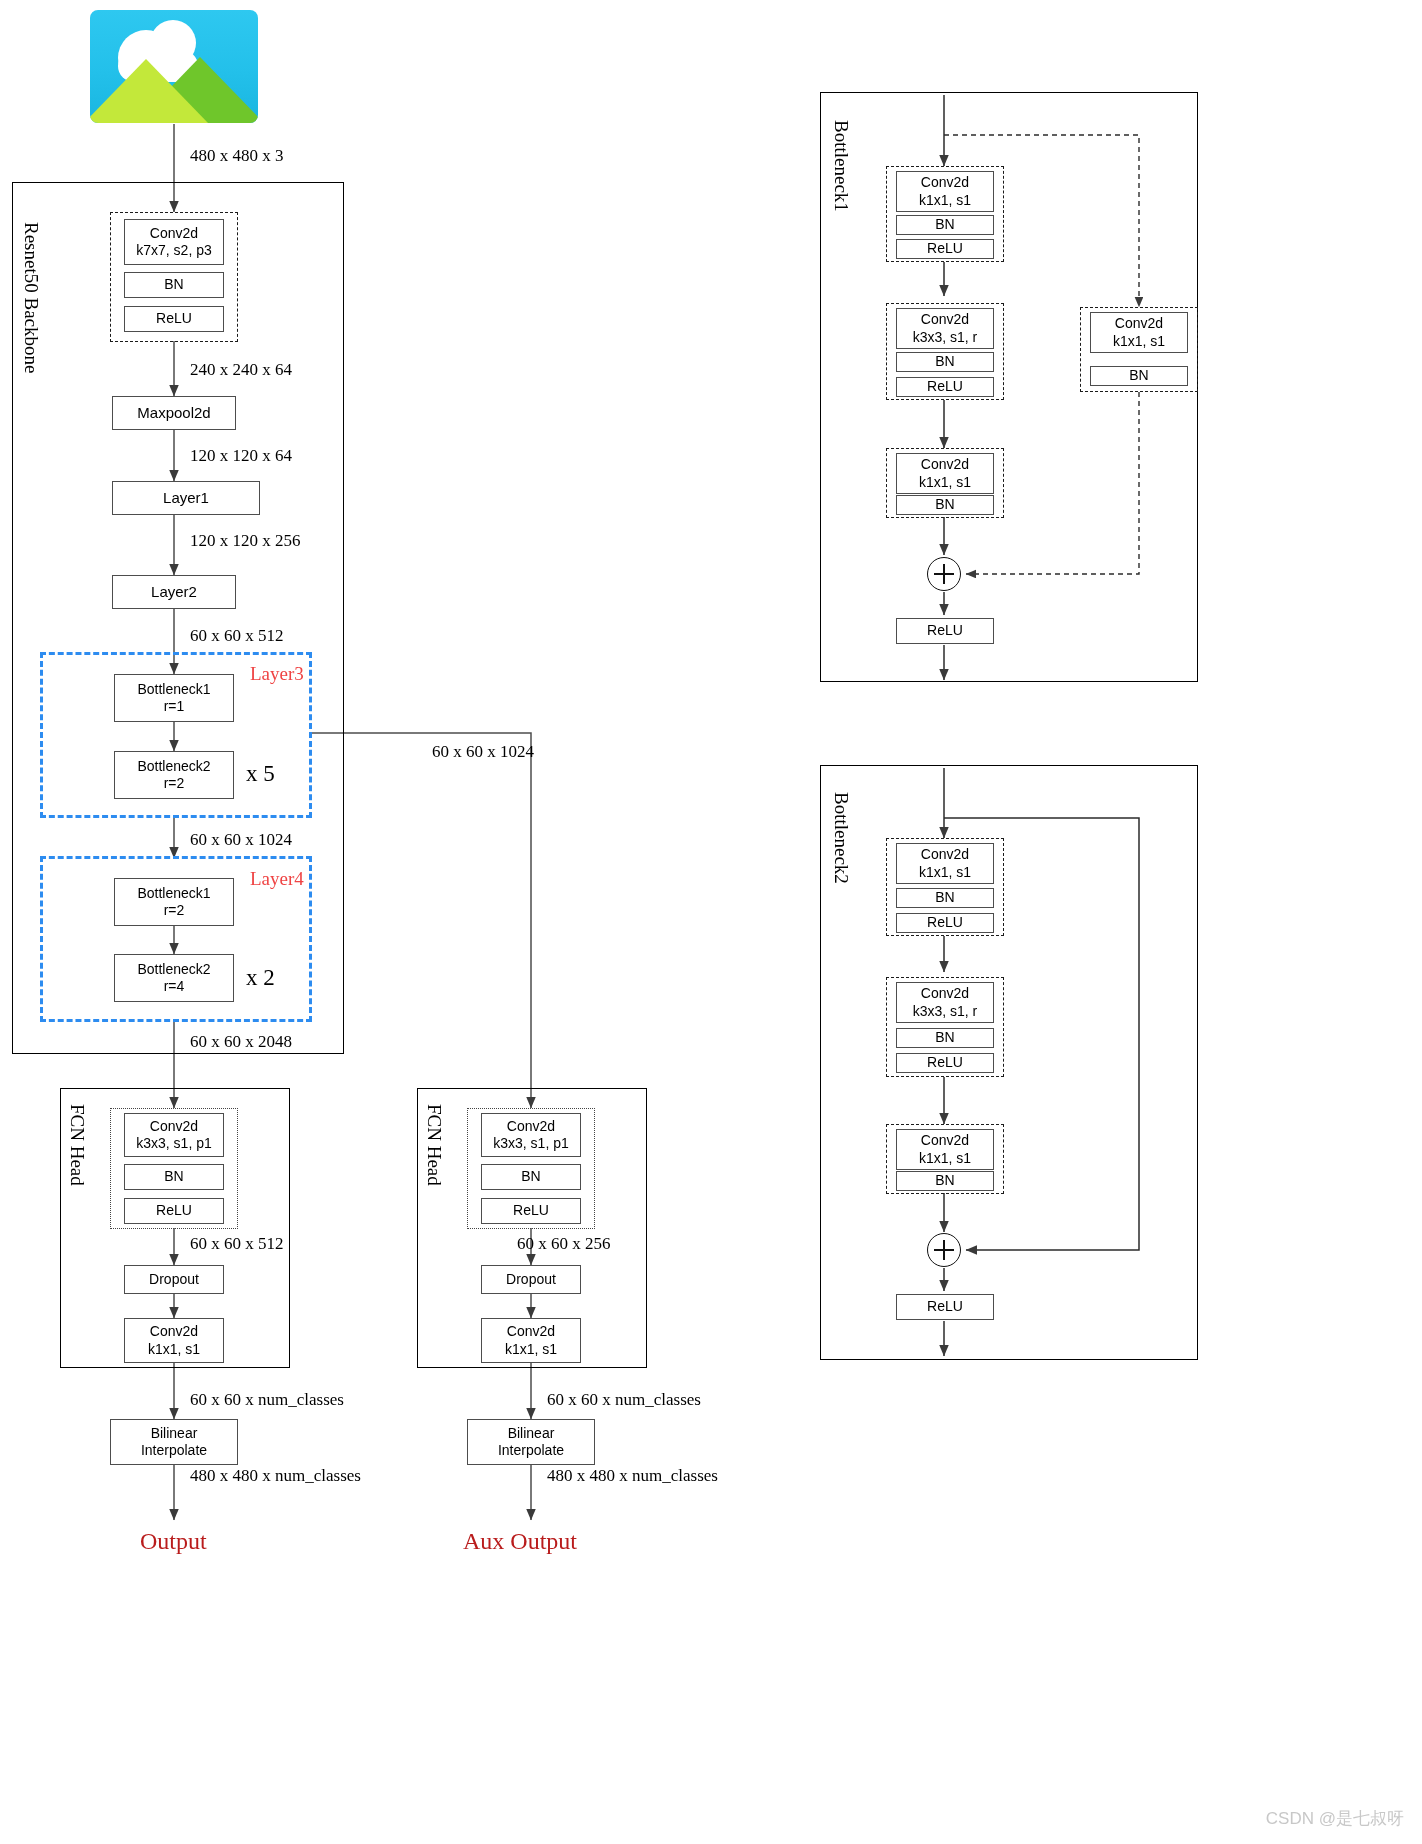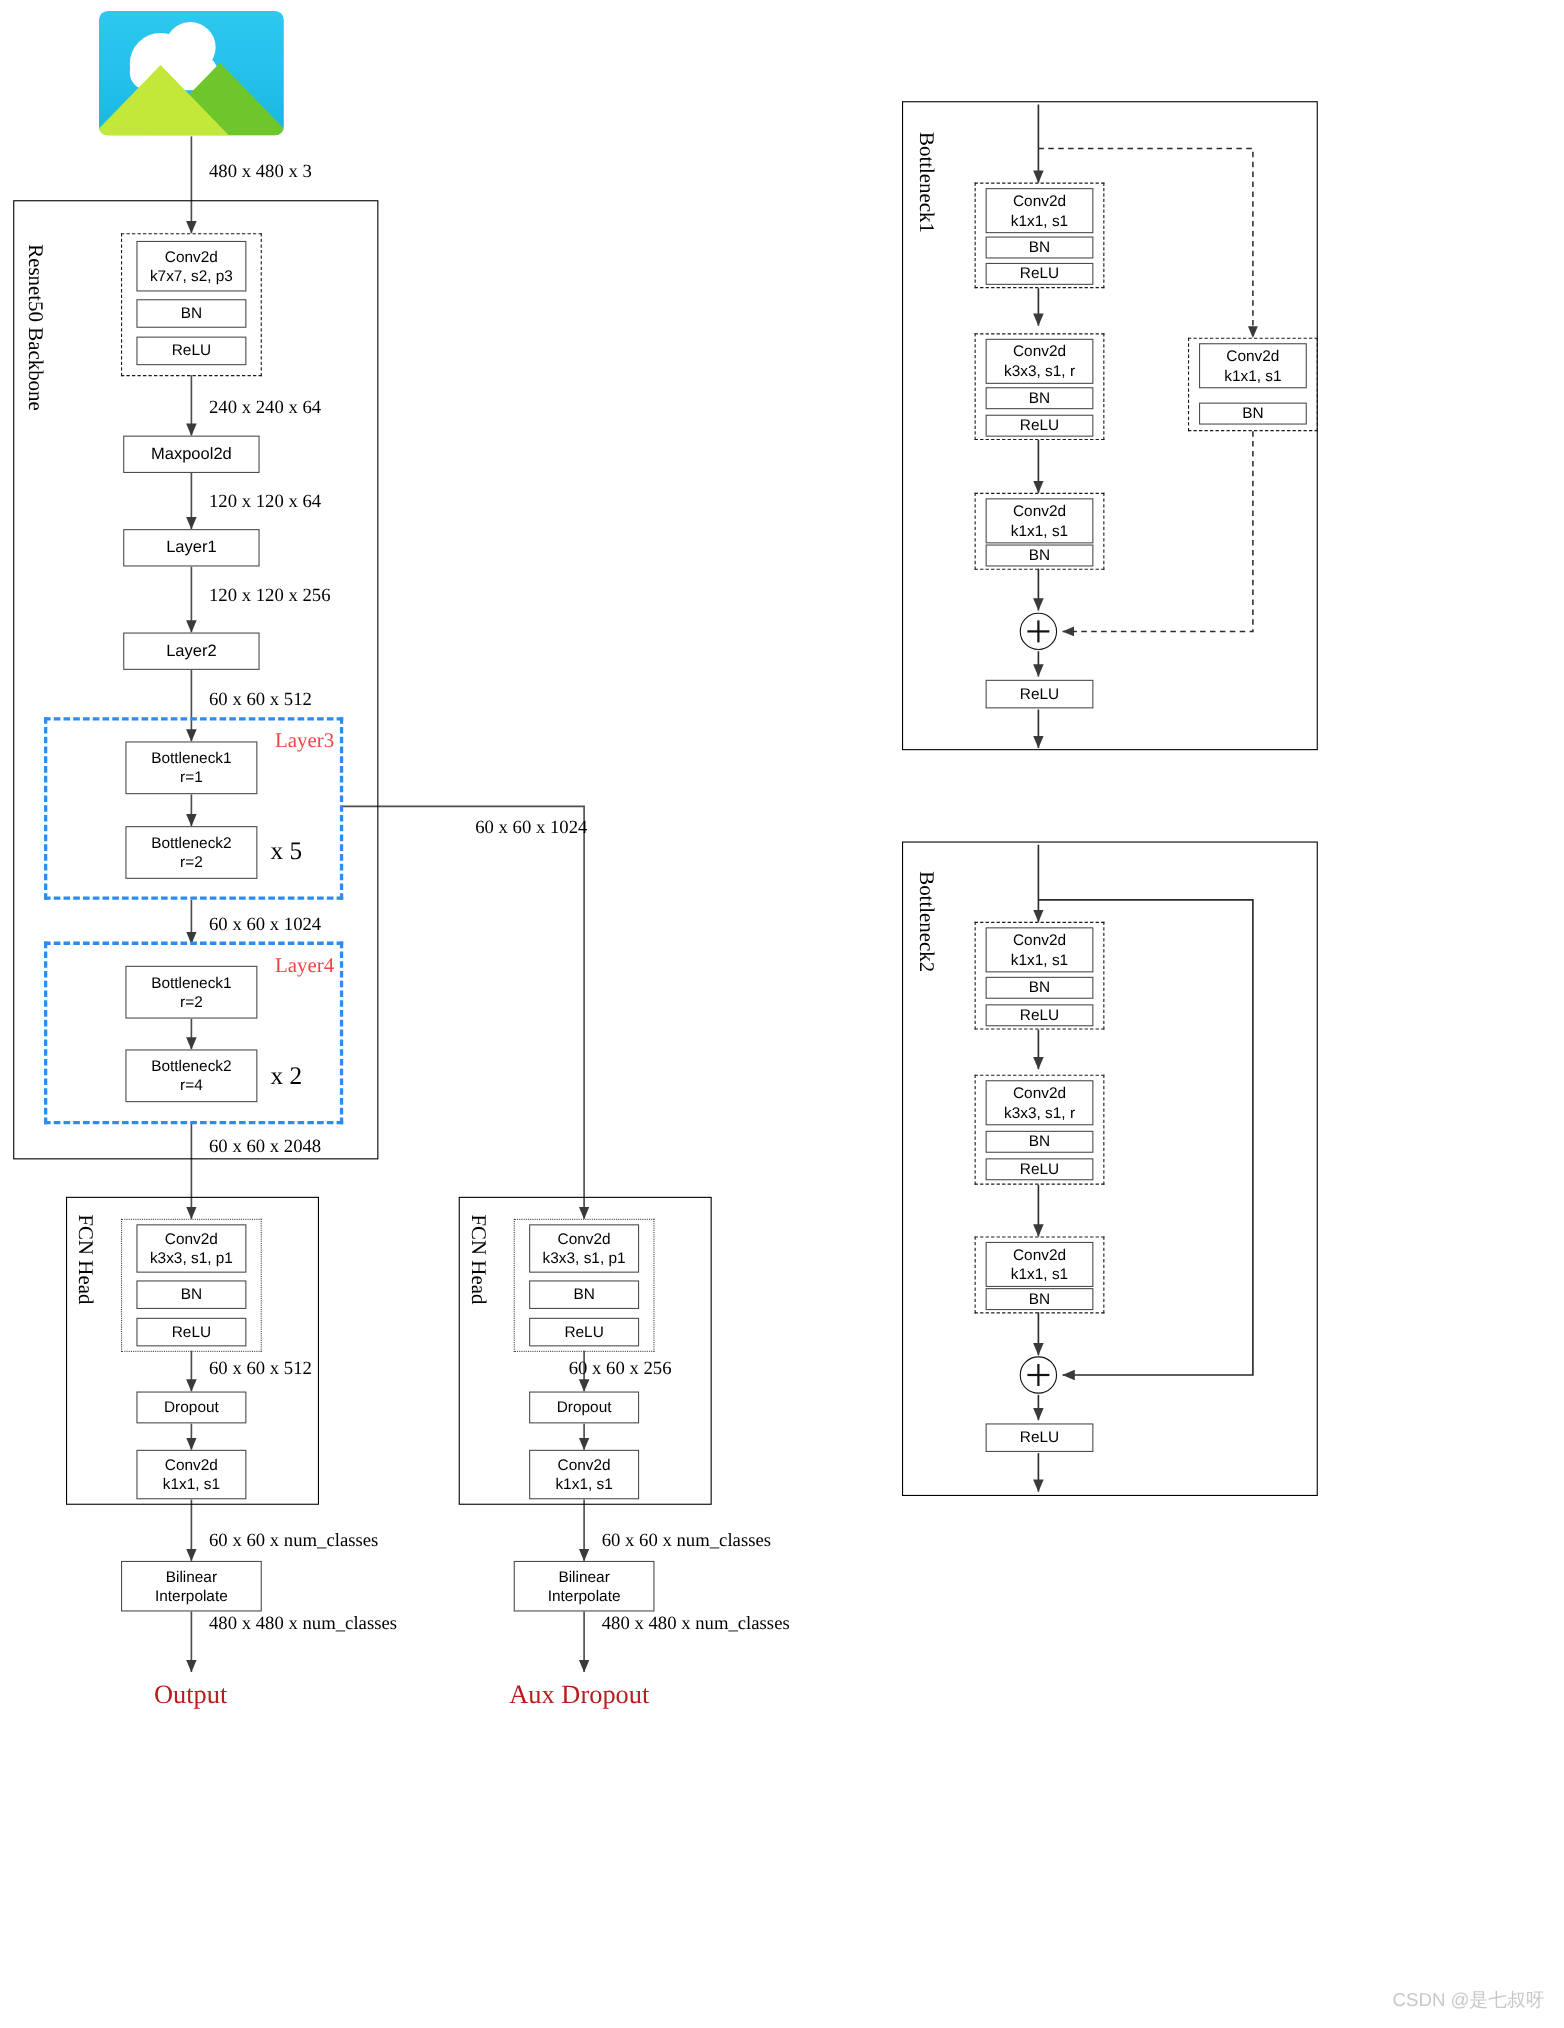--- a/index.html
+++ b/index.html
@@ -203,21 +203,21 @@
       <span class="l2">k7x7, s2, p3</span>
     </div>
   </div>
   <div class="box small" style="left:124px;top:272px;width:100px;height:26px;">BN</div>
   <div class="box small" style="left:124px;top:306px;width:100px;height:26px;">ReLU</div>
   <div class="elabel" style="left:190px;top:360px;">240 x 240 x 64</div>
 
   <div class="box" style="left:112px;top:396px;width:124px;height:34px;">Maxpool2d</div>
   <div class="elabel" style="left:190px;top:446px;">120 x 120 x 64</div>
 
-  <div class="box" style="left:112px;top:481px;width:124px;height:34px;">Layer1</div>
+  <div class="box" style="left:112px;top:481px;width:148px;height:34px;">Layer1</div>
   <div class="elabel" style="left:190px;top:531px;">120 x 120 x 256</div>
 
   <div class="box" style="left:112px;top:575px;width:124px;height:34px;">Layer2</div>
   <div class="elabel" style="left:190px;top:626px;">60 x 60 x 512</div>
 
   <div class="layerbox" style="left:40px;top:652px;width:272px;height:166px;"></div>
   <div class="layername" style="left:250px;top:663px;">Layer3</div>
   <div class="box small" style="left:114px;top:674px;width:120px;height:48px;">
     <div>
       <span>Bottleneck1</span>
@@ -300,21 +300,21 @@
     </div>
   </div>
   <div class="elabel" style="left:547px;top:1390px;">60 x 60 x num_classes</div>
   <div class="box small" style="left:467px;top:1419px;width:128px;height:46px;">
     <div>
       <span>Bilinear</span>
       <span class="l2">Interpolate</span>
     </div>
   </div>
   <div class="elabel" style="left:547px;top:1466px;">480 x 480 x num_classes</div>
-  <div class="caption" style="left:463px;top:1528px;">Aux Dropout</div>
+  <div class="caption" style="left:463px;top:1528px;">Aux Output</div>
 
   <div class="panel" style="left:820px;top:92px;width:378px;height:590px;"></div>
   <div class="vtitle down" style="left:852px;top:120px;">Bottleneck1</div>
 
   <div class="dotgroup" style="left:886px;top:166px;width:118px;height:96px;"></div>
   <div class="box small" style="left:896px;top:171px;width:98px;height:41px;">
     <div>
       <span>Conv2d</span>
       <span class="l2">k1x1, s1</span>
     </div>

